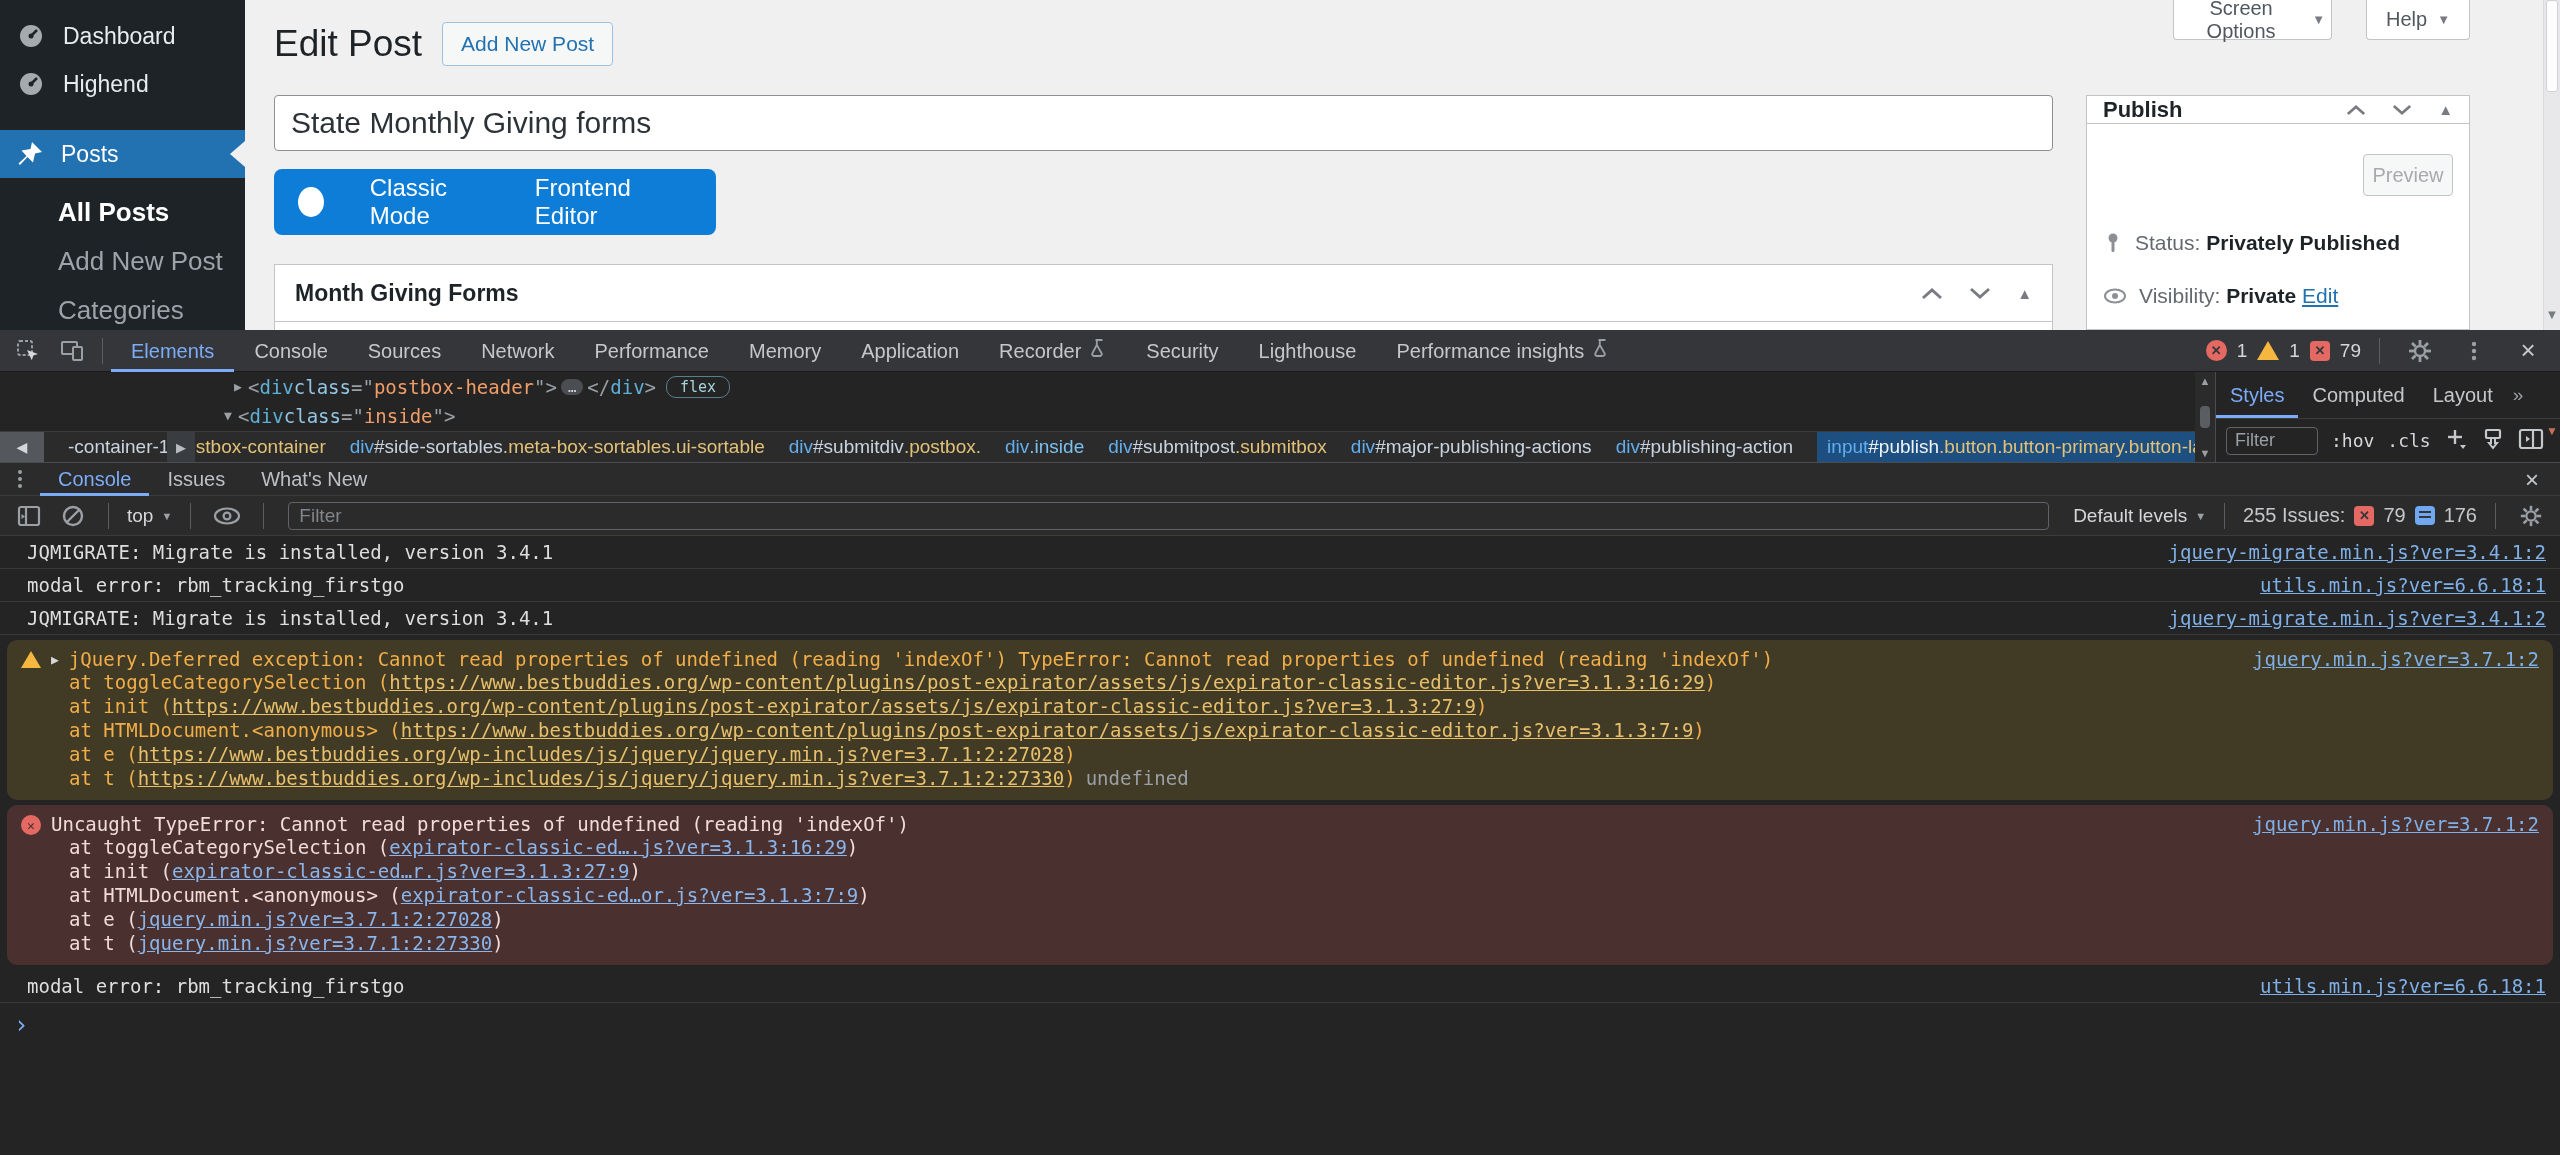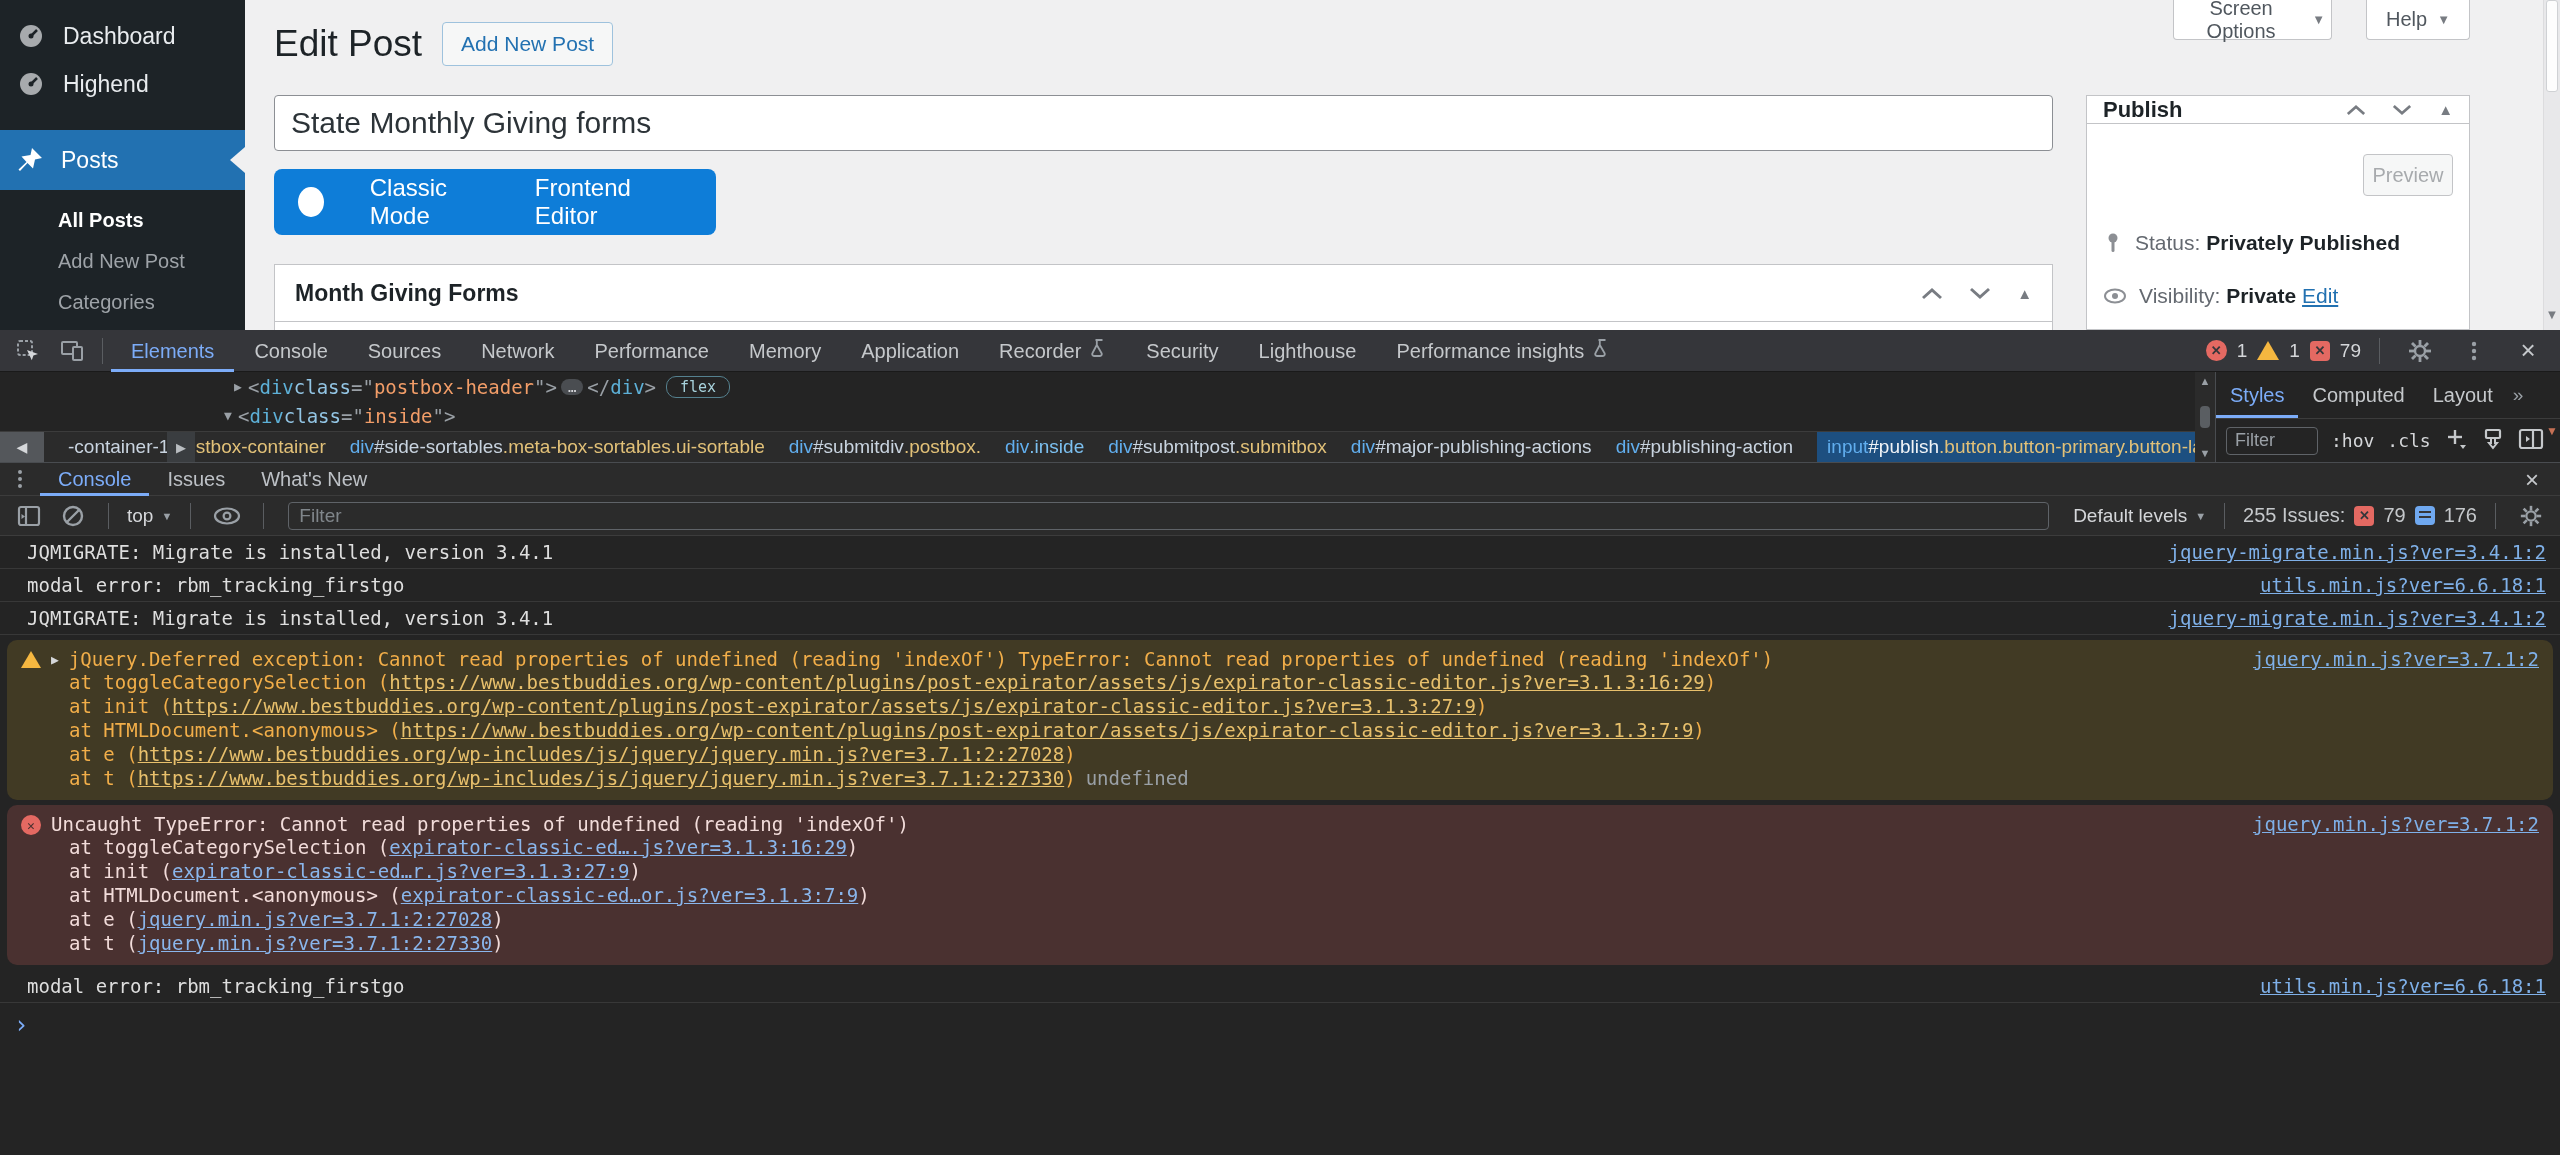--- a/index.html
+++ b/index.html
@@ -6,25 +6,25 @@
     font-family:"Liberation Sans",sans-serif;}
   *{box-sizing:border-box;}
   .mono{font-family:"DejaVu Sans Mono",monospace;}
 
   
   #wp{position:absolute;top:0;left:0;width:2560px;height:330px;background:#f0f0f1;overflow:hidden;}
   #wp-sidebar{position:absolute;top:0;left:0;width:245px;height:330px;background:#1d2327;}
   .wp-item{position:relative;height:48px;display:flex;align-items:center;gap:17px;padding-left:16px;
     color:#e9ecef;font-size:23px;cursor:pointer;}
   .wp-item.first{margin-top:12px;}
-  .wp-item.posts{height:60px;margin-top:22px;background:#2271b1;color:#fff;}
+  .wp-item.posts{height:48px;margin-top:22px;background:#2271b1;color:#fff;}
   .wp-item.posts::after{content:'';position:absolute;right:0;top:50%;transform:translateY(-50%);
     border:13px solid transparent;border-right:15px solid #f0f0f1;border-left:none;}
   .wp-sub{padding:10px 0 0 0;}
-  .wp-sub-item{padding:9px 0 9px 58px;font-size:20px;color:#9ea3a8;cursor:pointer;}
+  .wp-sub-item{padding:9px 0 9px 58px;font-size:26px;color:#9ea3a8;cursor:pointer;}
   .wp-sub-item.current{color:#fff;font-weight:bold;}
   .wp-icon svg{display:block;}
 
   #wp-head{position:absolute;left:274px;top:22px;display:flex;align-items:center;}
   #wp-page-title{font-size:37px;font-weight:400;color:#1d2327;margin:0;}
   #wp-addnew{margin-left:20px;background:#f6f7f7;border:1px solid #9ec2dd;color:#2271b1;
     font-size:21px;padding:9px 18px;border-radius:4px;cursor:pointer;}
   #wp-title-input{position:absolute;left:274px;top:95px;width:1779px;height:56px;border:1px solid #8c8f94;
     border-radius:4px;background:#fff;font-size:30px;color:#2c3338;padding:0 16px;font-family:"Liberation Sans",sans-serif;}
   #wp-editor-bar{position:absolute;left:274px;top:169px;width:442px;height:66px;background:#0e7dd8;

